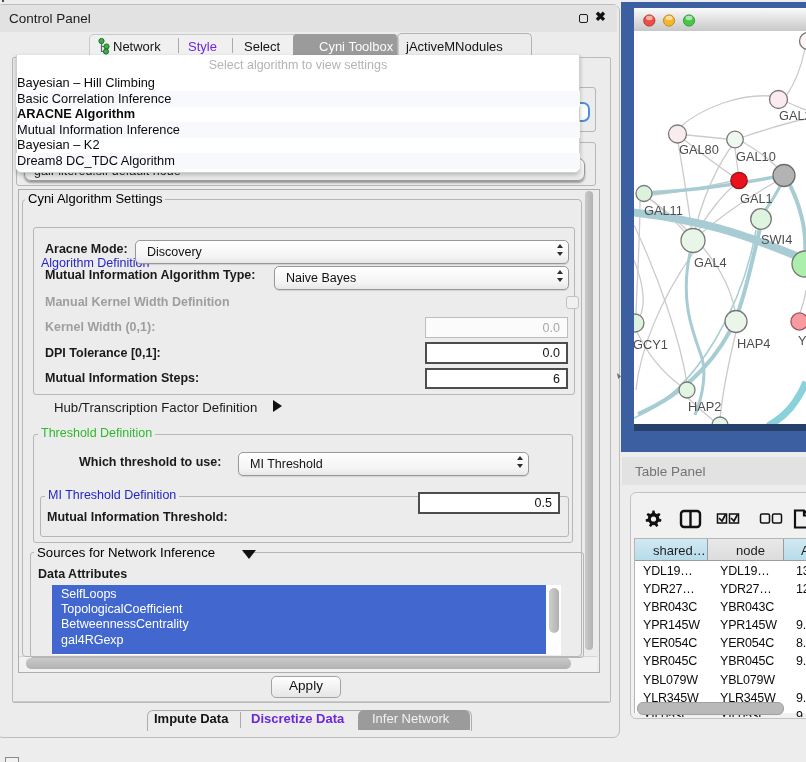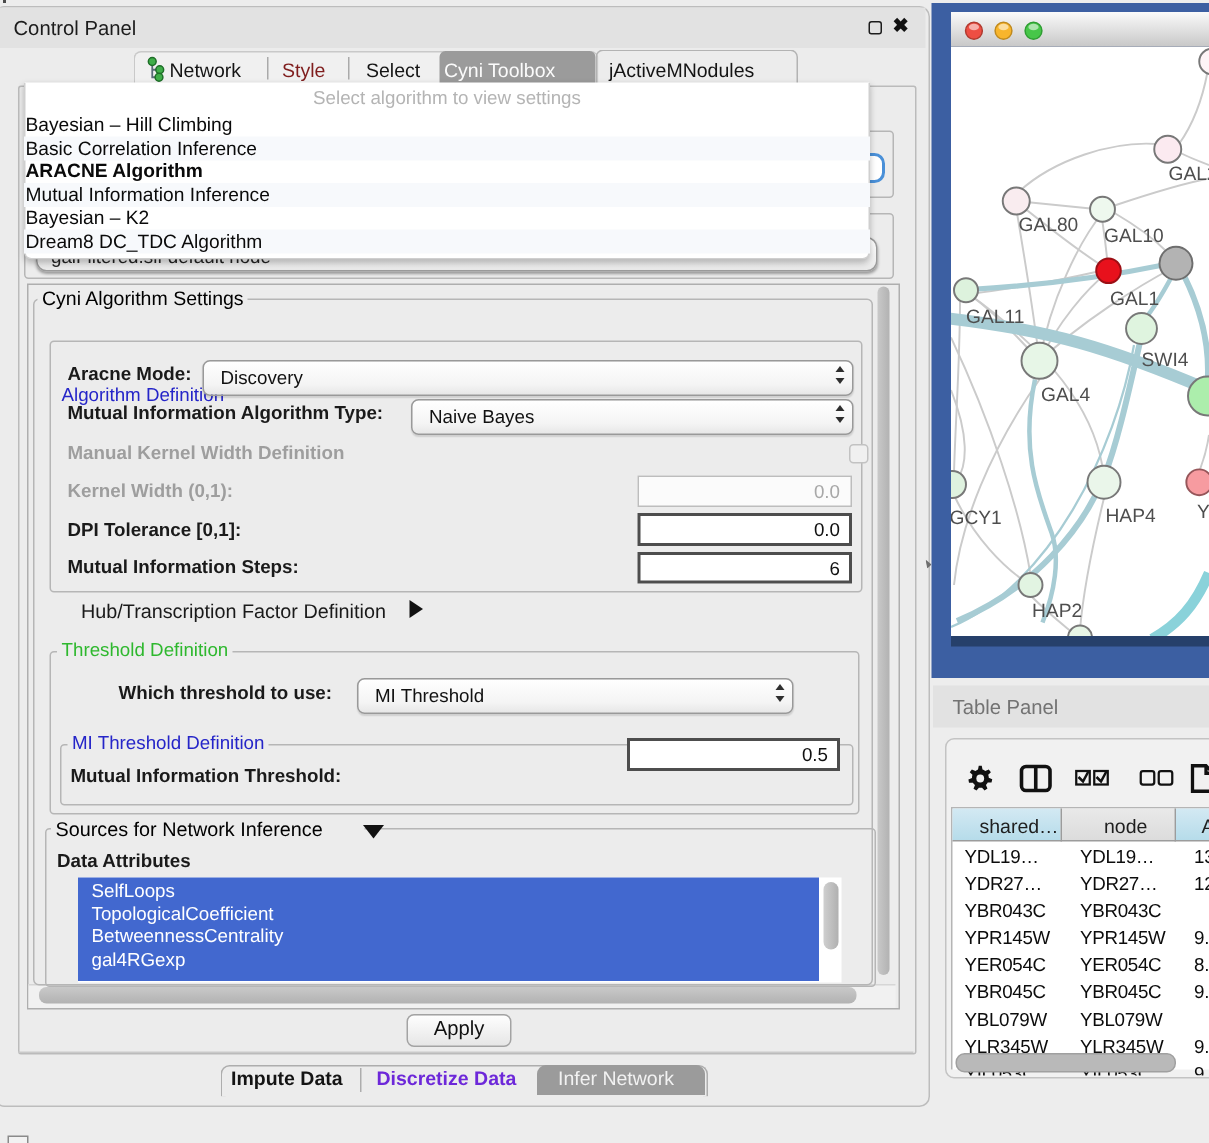--- a/index.html
+++ b/index.html
@@ -29,25 +29,25 @@
 <div class="abs" style="left:0;top:5px;width:617px;height:27px;background:#e2e2e2;"></div>
 <div class="abs" style="left:9px;top:11px;font-size:13.5px;color:#1c1c1c;">Control Panel</div>
 
 <div class="abs" style="left:579px;top:14px;width:7px;height:7px;border:1.6px solid #1c1c1c;border-radius:2px;"></div>
 <div class="abs" style="left:595px;top:9px;font-size:13px;font-weight:bold;color:#111;">✖</div>
 
 <div class="abs" style="left:2px;top:0;width:2px;height:2px;background:#4a4a4a;"></div>
 
 <div class="abs" style="left:89px;top:34px;width:308px;height:23px;background:#f0f0f0;border:1px solid #c9c9c9;border-bottom:none;border-radius:5px 5px 0 0;"></div>
 <div class="abs" style="left:293px;top:34px;width:104px;height:23px;background:#9b9b9b;border-radius:4px 4px 0 0;"></div>
-<div class="abs" style="left:296px;top:39px;font-size:13px;color:#fbfbfb;">Cyni Toolbox</div>
+<div class="abs" style="left:319px;top:39px;font-size:13px;color:#fbfbfb;">Cyni Toolbox</div>
 <div class="abs" style="left:397px;top:33px;width:133px;height:24px;border:1px solid #b3b3b3;border-bottom:none;border-radius:5px 5px 0 0;"></div>
 <div class="abs" style="left:406px;top:39px;font-size:13px;color:#141414;">jActiveMNodules</div>
 <div class="abs" style="left:113px;top:39px;font-size:13px;color:#141414;">Network</div>
-<div class="abs" style="left:188px;top:39px;font-size:13px;color:#7f1d1d;">Style</div>
+<div class="abs" style="left:188px;top:39px;font-size:13px;color:#6d28d9;">Style</div>
 <div class="abs" style="left:244px;top:39px;font-size:13px;color:#141414;">Select</div>
 <div class="abs" style="left:178px;top:38px;width:1px;height:15px;background:#aaa;"></div>
 <div class="abs" style="left:232px;top:38px;width:1px;height:15px;background:#aaa;"></div>
 
 <svg class="abs" style="left:97px;top:37px;" width="15" height="18" viewBox="0 0 15 18">
   <path d="M 4.5,6 V 14.5 H 7.5 M 4.5,9.5 H 7.5" fill="none" stroke="#5a6a78" stroke-width="1.2"></path>
   <circle cx="4.5" cy="4" r="2.6" fill="#3fae49" stroke="#1e6e28" stroke-width="1"></circle>
   <circle cx="9.5" cy="9.5" r="2.6" fill="#3fae49" stroke="#1e6e28" stroke-width="1"></circle>
   <circle cx="9" cy="14.5" r="2.6" fill="#3fae49" stroke="#1e6e28" stroke-width="1"></circle>
 </svg>

